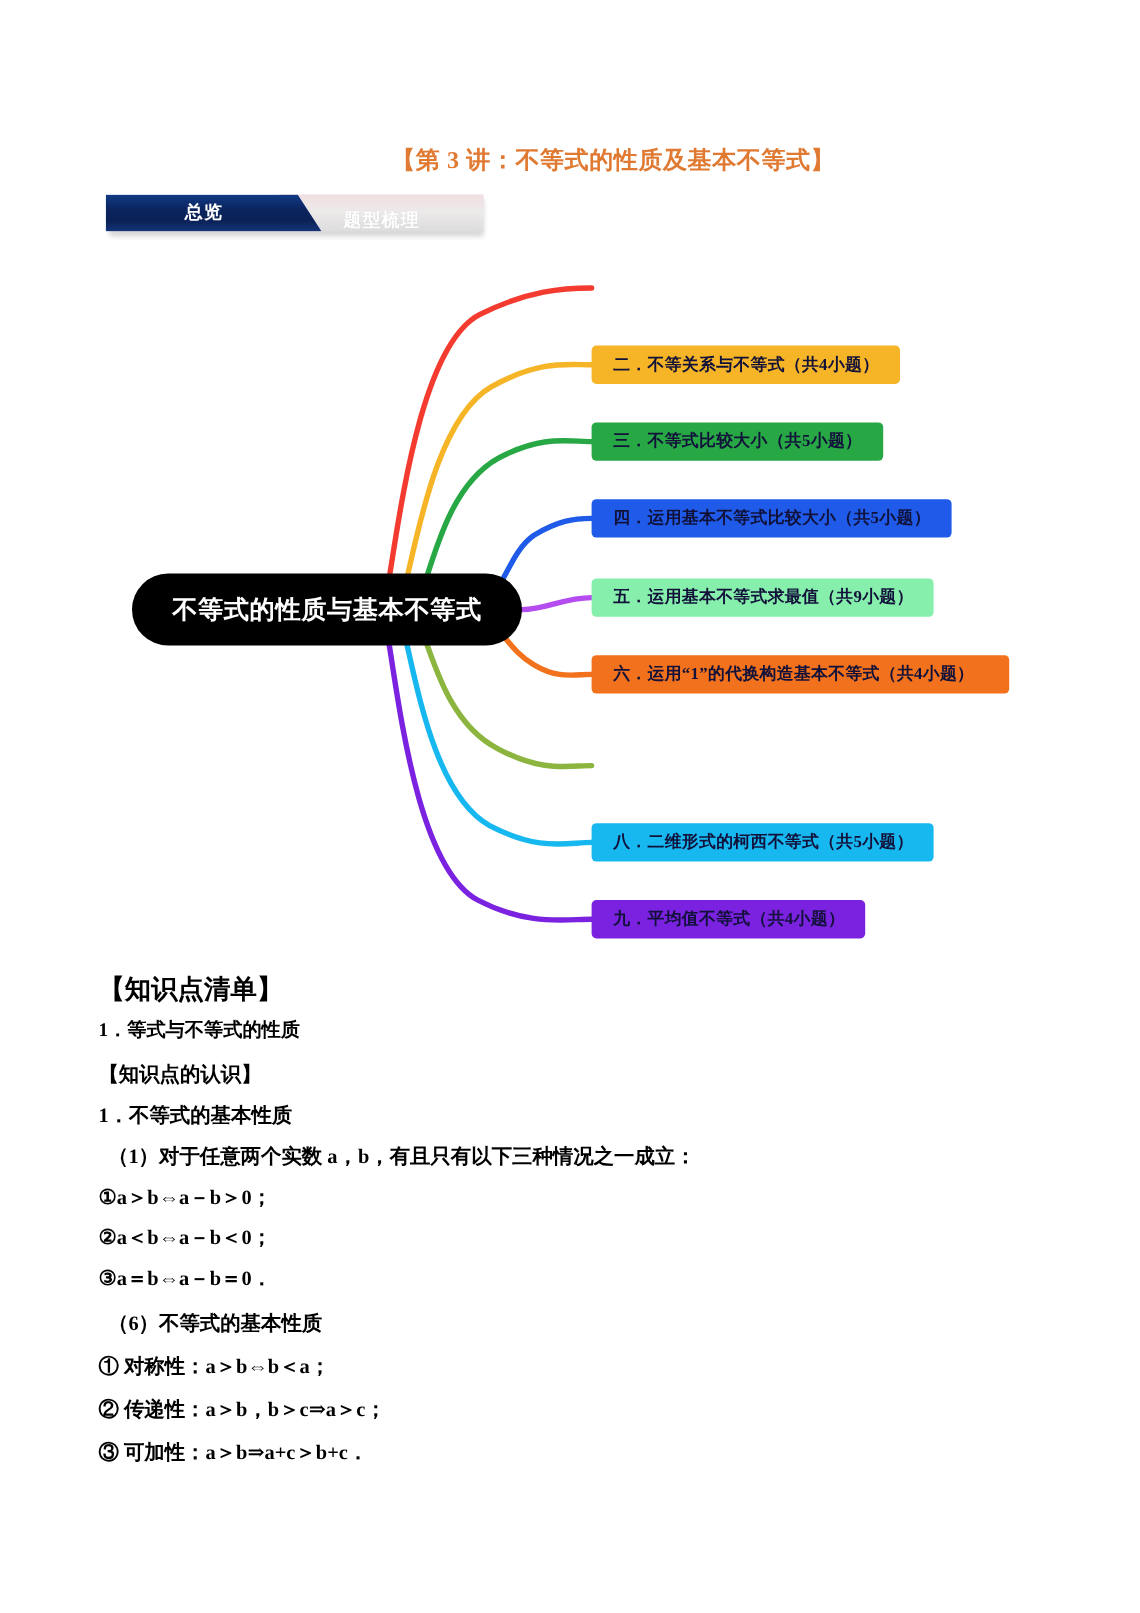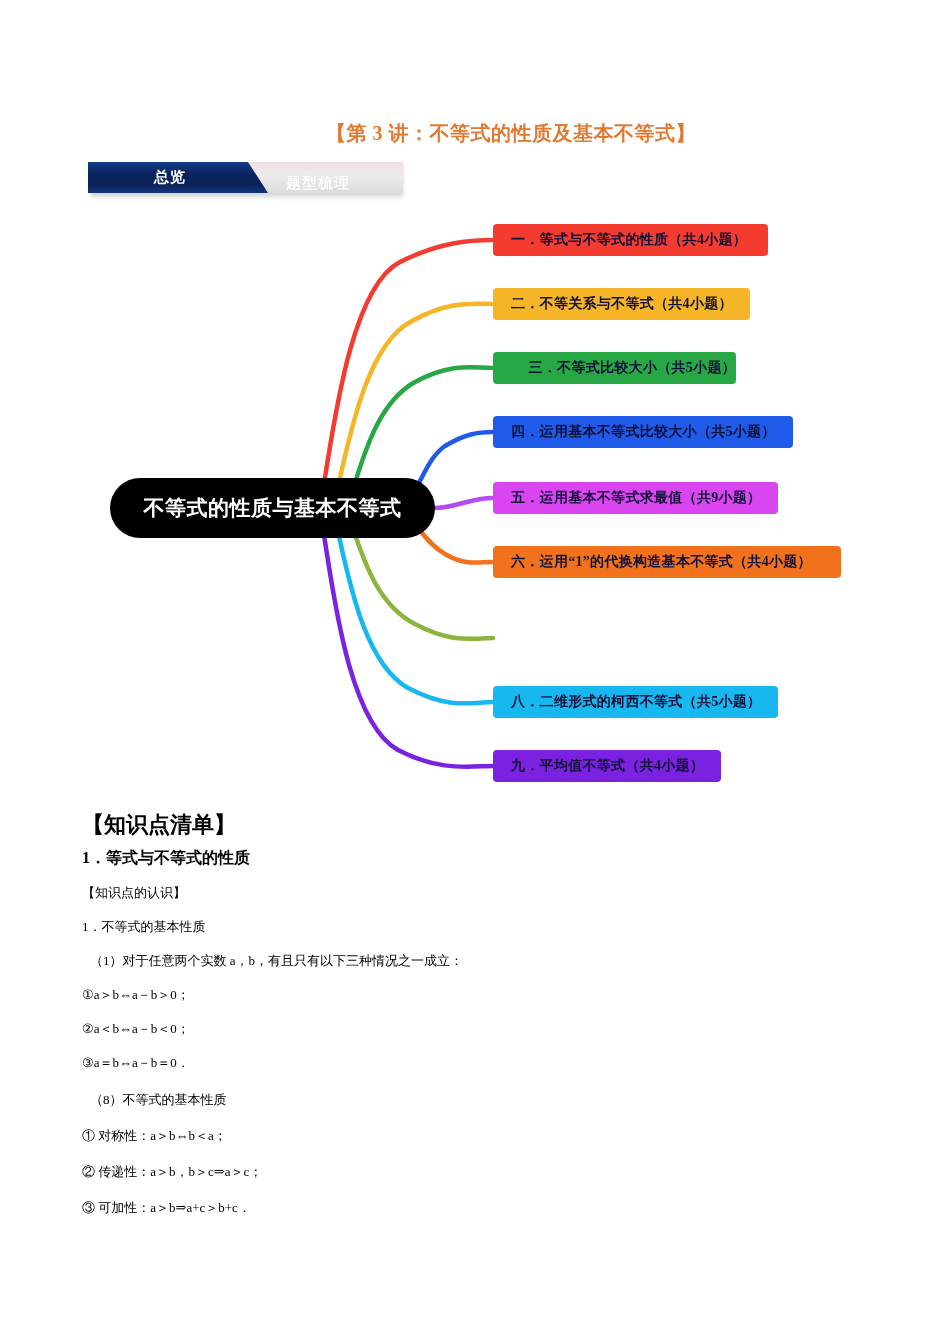--- a/index.html
+++ b/index.html
@@ -149,23 +149,24 @@
     position: absolute;
     left: 82px;
     font-family: "Liberation Serif", "DejaVu Serif", serif;
     font-size: 22px;
     font-weight: bold;
     color: #E8344E;
   }
   .body-line {
     position: absolute;
     font-family: "Liberation Serif", "DejaVu Serif", serif;
-    font-size: 13px;
+    font-size: 17px;
     color: #000;
     white-space: nowrap;
+    font-weight: bold;
   }
   .body-line.b { font-weight: bold; }
 </style>
 </head>
 <body>
 
 <div class="doc-title" style="color: rgb(224, 122, 50);">【第 3 讲：不等式的性质及基本不等式】</div>
 
 <div class="tabbar">
   <div class="tab-shadow"></div>
@@ -190,33 +191,30 @@
       <path stroke="#8CB53F" d="M 347 302 C 360 336 372 392 415 414 C 452 434 474 428 493 428"></path>
       <path stroke="#17B8F0" d="M 333 302 C 345 344 358 450 408 478 C 450 500 472 492 493 492"></path>
       <path stroke="#7A22E0" d="M 320 302 C 330 350 343 510 398 540 C 440 562 470 556 493 556"></path>
     </g>
   </svg>
 
   <div class="center-node" style="background: rgb(0, 0, 0);">
     <span style="color: rgb(255, 255, 255);">不等式的性质与基本不等式</span>
   </div>
 
-  <div class="branch-box" style="left: 493px; top: 14px; background: rgb(243, 59, 48); width: 275px;">
-    <span>一．等式与不等式的性质（共4小题）</span>
-  </div>
   <div class="branch-box" style="left: 493px; top: 78px; background: rgb(245, 181, 38); width: 257px;">
     <span>二．不等关系与不等式（共4小题）</span>
   </div>
-  <div class="branch-box" style="left: 493px; top: 142px; background: rgb(40, 167, 69); width: 243px; justify-content: flex-end;">
+  <div class="branch-box" style="left: 493px; top: 142px; background: rgb(40, 167, 69); width: 243px;">
     <span>三．不等式比较大小（共5小题）</span>
   </div>
   <div class="branch-box" style="left: 493px; top: 206px; background: rgb(31, 91, 232); width: 300px;">
     <span>四．运用基本不等式比较大小（共5小题）</span>
   </div>
-  <div class="branch-box" style="left: 493px; top: 272px; background: #d946ef; width: 285px;">
+  <div class="branch-box" style="left: 493px; top: 272px; background: #86efac; width: 285px;">
     <span>五．运用基本不等式求最值（共9小题）</span>
   </div>
   <div class="branch-box" style="left: 493px; top: 336px; background: rgb(242, 113, 28); width: 348px;">
     <span>六．运用“1”的代换构造基本不等式（共4小题）</span>
   </div>
   <div class="branch-box" style="left: 493px; top: 476px; background: rgb(23, 184, 240); width: 285px;">
     <span>八．二维形式的柯西不等式（共5小题）</span>
   </div>
   <div class="branch-box" style="left: 493px; top: 540px; background: rgb(122, 34, 224); width: 228px;">
     <span>九．平均值不等式（共4小题）</span>
@@ -226,16 +224,16 @@
 <div class="section-head" style="top: 810px; color: #000000;">【知识点清单】</div>
 
 <div class="body-line b" style="left:82px; top:848px; font-size:16px;">1．等式与不等式的性质</div>
 
 <div class="body-line" style="left:82px; top:884px;">【知识点的认识】</div>
 <div class="body-line" style="left:82px; top:918px;">1．不等式的基本性质</div>
 <div class="body-line" style="left:90px; top:952px;text-align:right;">（1）对于任意两个实数 a，b，有且只有以下三种情况之一成立：</div>
 <div class="body-line" style="left:82px; top:986px;">①a＞b⇔a－b＞0；</div>
 <div class="body-line" style="left:82px; top:1020px;">②a＜b⇔a－b＜0；</div>
 <div class="body-line" style="left:82px; top:1054px;">③a＝b⇔a－b＝0．</div>
-<div class="body-line" style="left:90px; top:1091px;">（8）不等式的基本性质</div>
+<div class="body-line" style="left:90px; top:1091px;">（6）不等式的基本性质</div>
 <div class="body-line" style="left:82px; top:1127px;">① 对称性：a＞b⇔b＜a；</div>
 <div class="body-line" style="left:82px; top:1163px;">② 传递性：a＞b，b＞c⇒a＞c；</div>
 <div class="body-line" style="left:82px; top:1199px;">③ 可加性：a＞b⇒a+c＞b+c．</div>
 
 </body></html>

